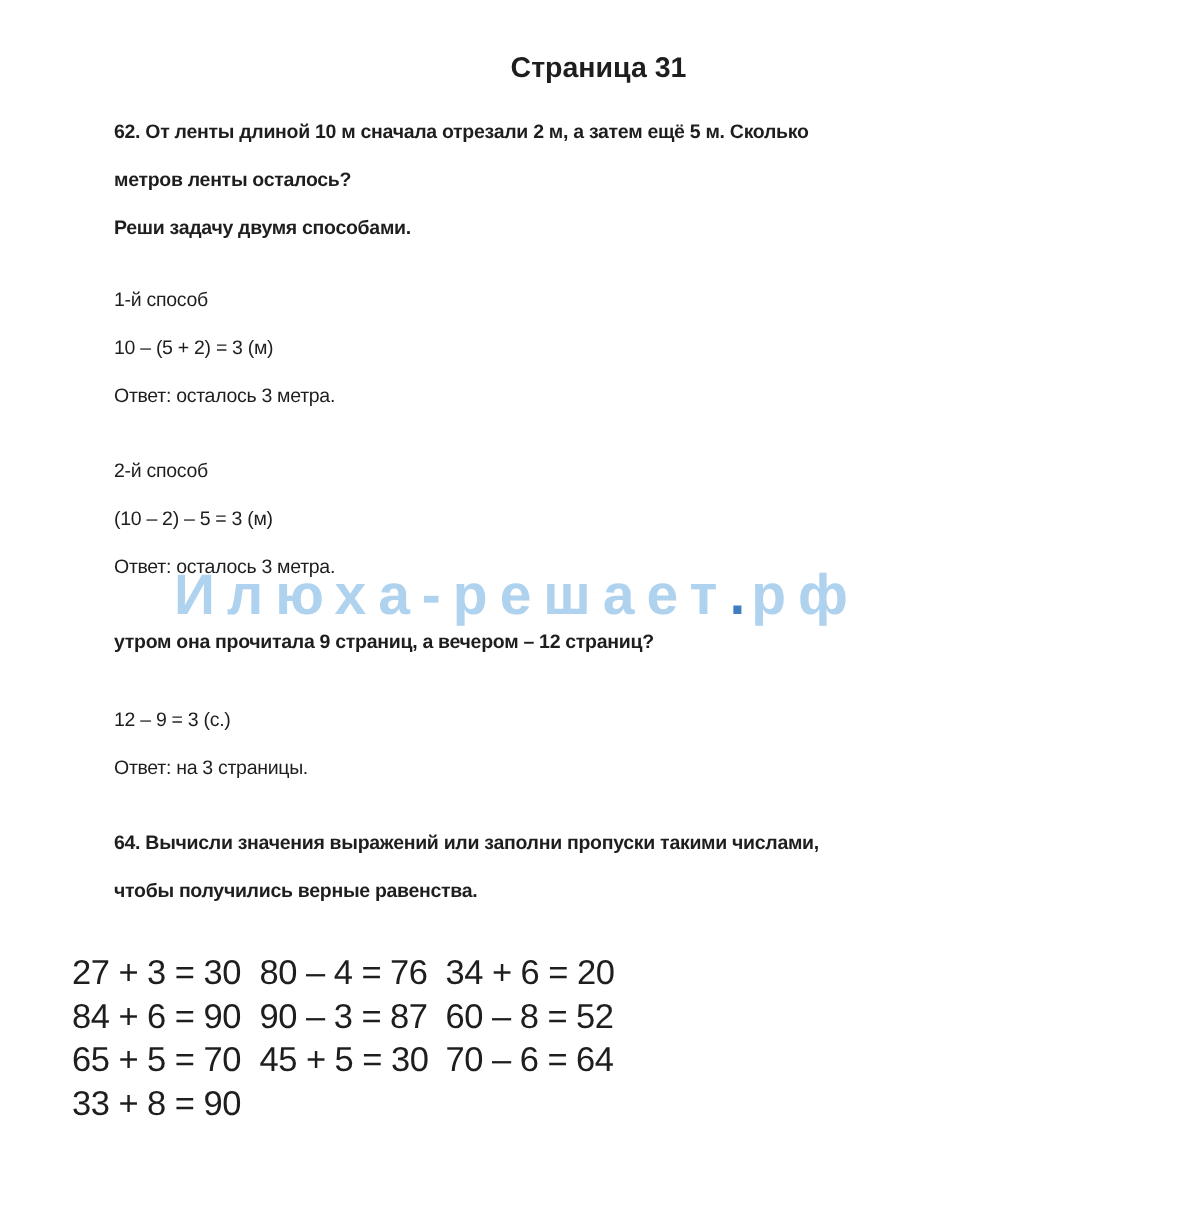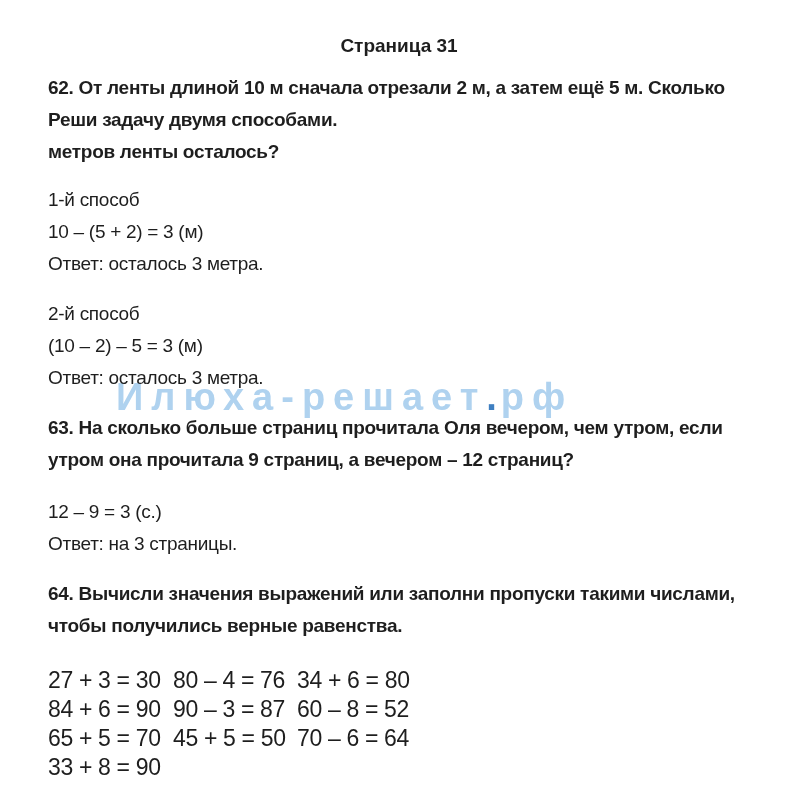--- a/index.html
+++ b/index.html
@@ -32,24 +32,25 @@
     z-index: 0;
     user-select: none;
   }
   .watermark .wm-dot { color: var(--watermark-dot); letter-spacing: 4px; }
   .content {
     position: relative;
     z-index: 1;
     padding: 30px 50px 0 48px;
   }
   .line {
-    font-size: 19px;
+    font-size: 13px;
     line-height: 32px;
     white-space: nowrap;
     letter-spacing: -0.015em;
+    margin-left: 28px;
   }
   .title {
     font-size: 19px;
     line-height: 32px;
     font-weight: bold;
     text-align: center;
   }
   .statement .line { font-weight: bold; }
   #p62-statement { margin-top: 10px; }
   #sol62-1 { margin-top: 16px; }
@@ -76,57 +77,56 @@
 <div class="watermark">
   <span>Илюха-решает</span><span class="wm-dot">.</span><span>рф</span>
 </div>
 
 <div class="content">
 
   <div class="title">Страница 31</div>
 
   <div class="statement" id="p62-statement">
     <div class="line">62. От ленты длиной 10 м сначала отрезали 2 м, а затем ещё 5 м. Сколько</div>
+    <div class="line">метров ленты осталось?</div>
     <div class="line">Реши задачу двумя способами.</div>
-    <div class="line">метров ленты осталось?</div>
   </div>
 
   <div class="solution" id="sol62-1">
     <div class="line">1-й способ</div>
     <div class="line">10 – (5 + 2) = 3 (м)</div>
     <div class="line">Ответ: осталось 3 метра.</div>
   </div>
 
   <div class="solution" id="sol62-2">
     <div class="line">2-й способ</div>
     <div class="line">(10 – 2) – 5 = 3 (м)</div>
     <div class="line">Ответ: осталось 3 метра.</div>
   </div>
 
   <div class="statement" id="p63-statement">
-    <div class="line">63. На сколько больше страниц прочитала Оля вечером, чем утром, если</div>
     <div class="line">утром она прочитала 9 страниц, а вечером – 12 страниц?</div>
   </div>
 
   <div class="solution" id="sol63">
     <div class="line">12 – 9 = 3 (с.)</div>
     <div class="line">Ответ: на 3 страницы.</div>
   </div>
 
   <div class="statement" id="p64-statement">
     <div class="line">64. Вычисли значения выражений или заполни пропуски такими числами,</div>
     <div class="line">чтобы получились верные равенства.</div>
   </div>
 
   <div class="equations">
     <div class="eq">27 + 3 = 30</div>
     <div class="eq">80 – 4 = 76</div>
-    <div class="eq">34 + 6 = 80</div>
+    <div class="eq">34 + 6 = 20</div>
     <div class="eq">84 + 6 = 90</div>
     <div class="eq">90 – 3 = 87</div>
     <div class="eq">60 – 8 = 52</div>
     <div class="eq">65 + 5 = 70</div>
-    <div class="eq">45 + 5 = 50</div>
+    <div class="eq">45 + 5 = 30</div>
     <div class="eq">70 – 6 = 64</div>
     <div class="eq">33 + 8 = 90</div>
   </div>
 
 </div>
 
 </body></html>

